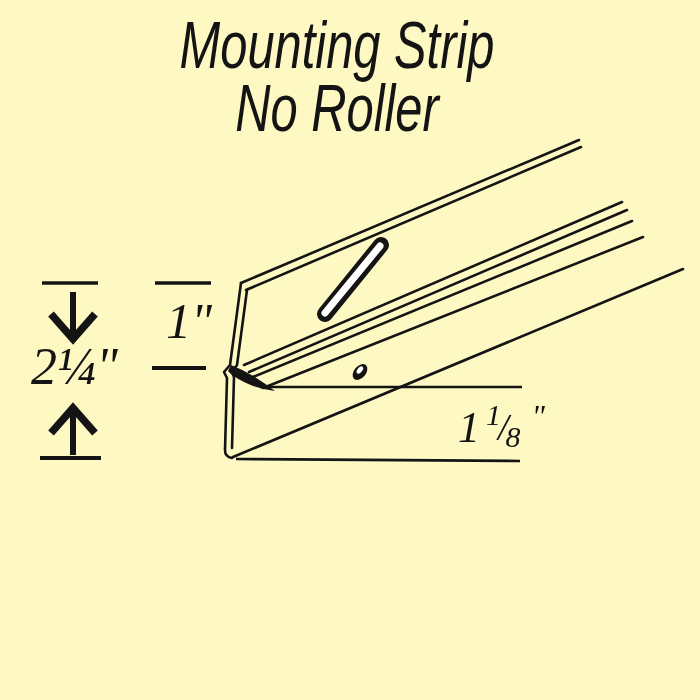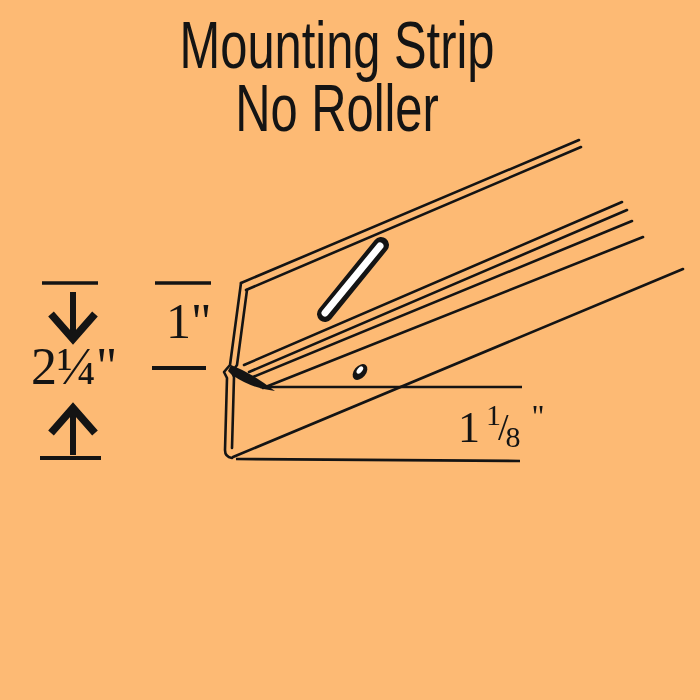--- a/index.html
+++ b/index.html
@@ -2,21 +2,21 @@
 <html><head>
 <meta charset="utf-8">
 <style>
   html,body{margin:0;padding:0;}
   body{
     width:700px;height:700px;
     background:#ffffff;
     font-family:"Liberation Sans", sans-serif;
     overflow:hidden;
   }
-  .stage{position:relative;width:700px;height:700px;background:#fdba74;}
+  .stage{position:relative;width:700px;height:700px;background:#fef9c3;font-style:italic;}
 
   
   .title{position:absolute;top:0;left:-13px;width:700px;text-align:center;color:#141414;}
   .title-line{
     font-size:66px;line-height:63px;font-weight:400;
     transform:scaleX(0.74);transform-origin:50% 50%;
     white-space:nowrap;
   }
   .title-line.l1{position:absolute;top:14px;width:100%;}
   .title-line.l2{position:absolute;top:77px;width:100%;}

